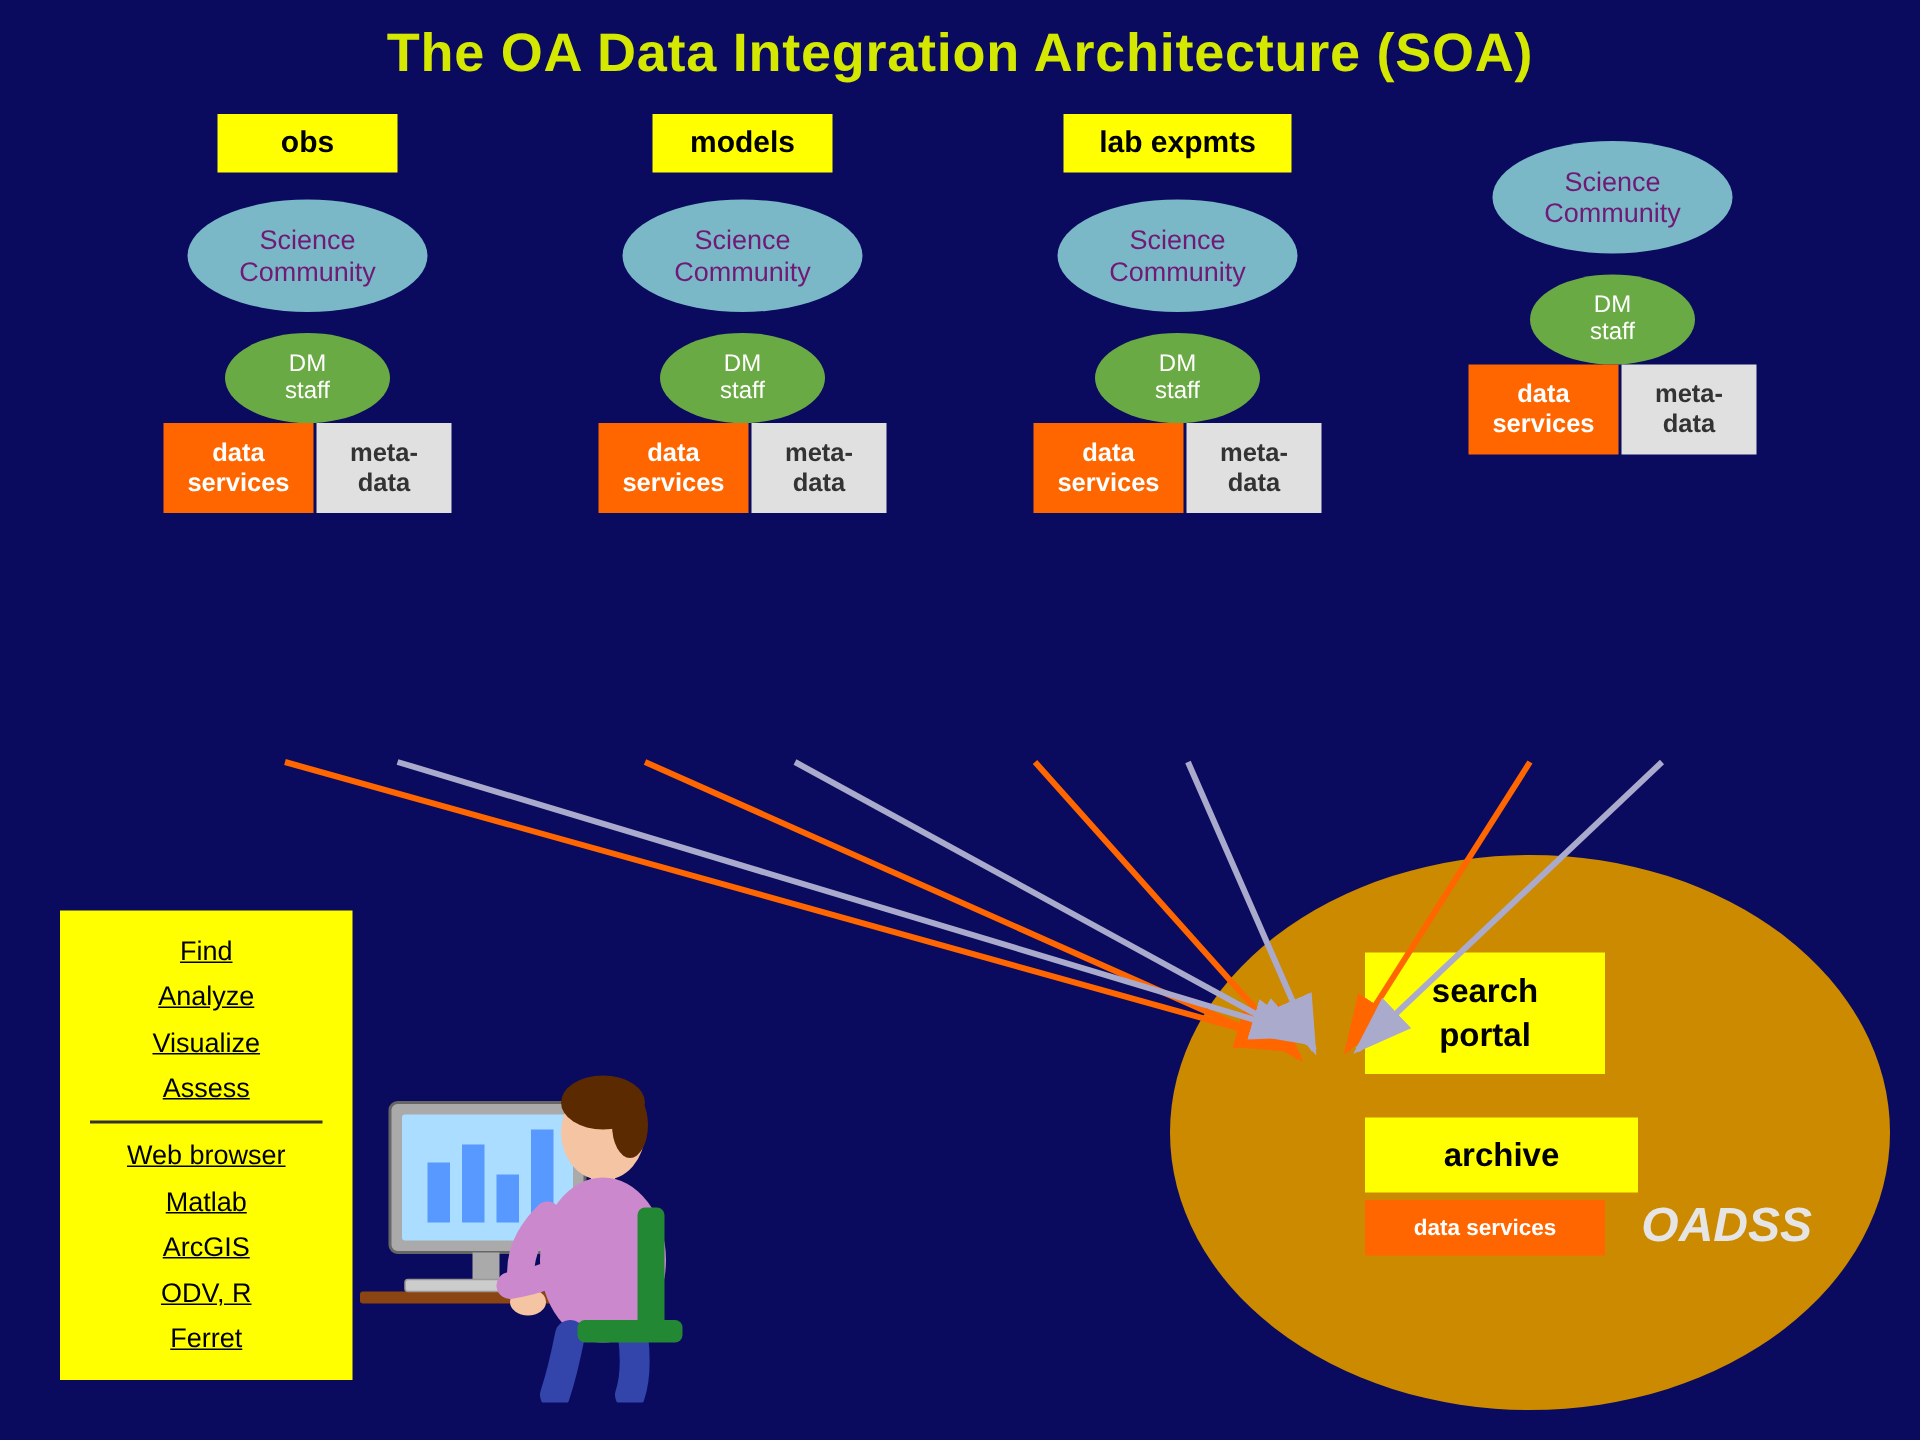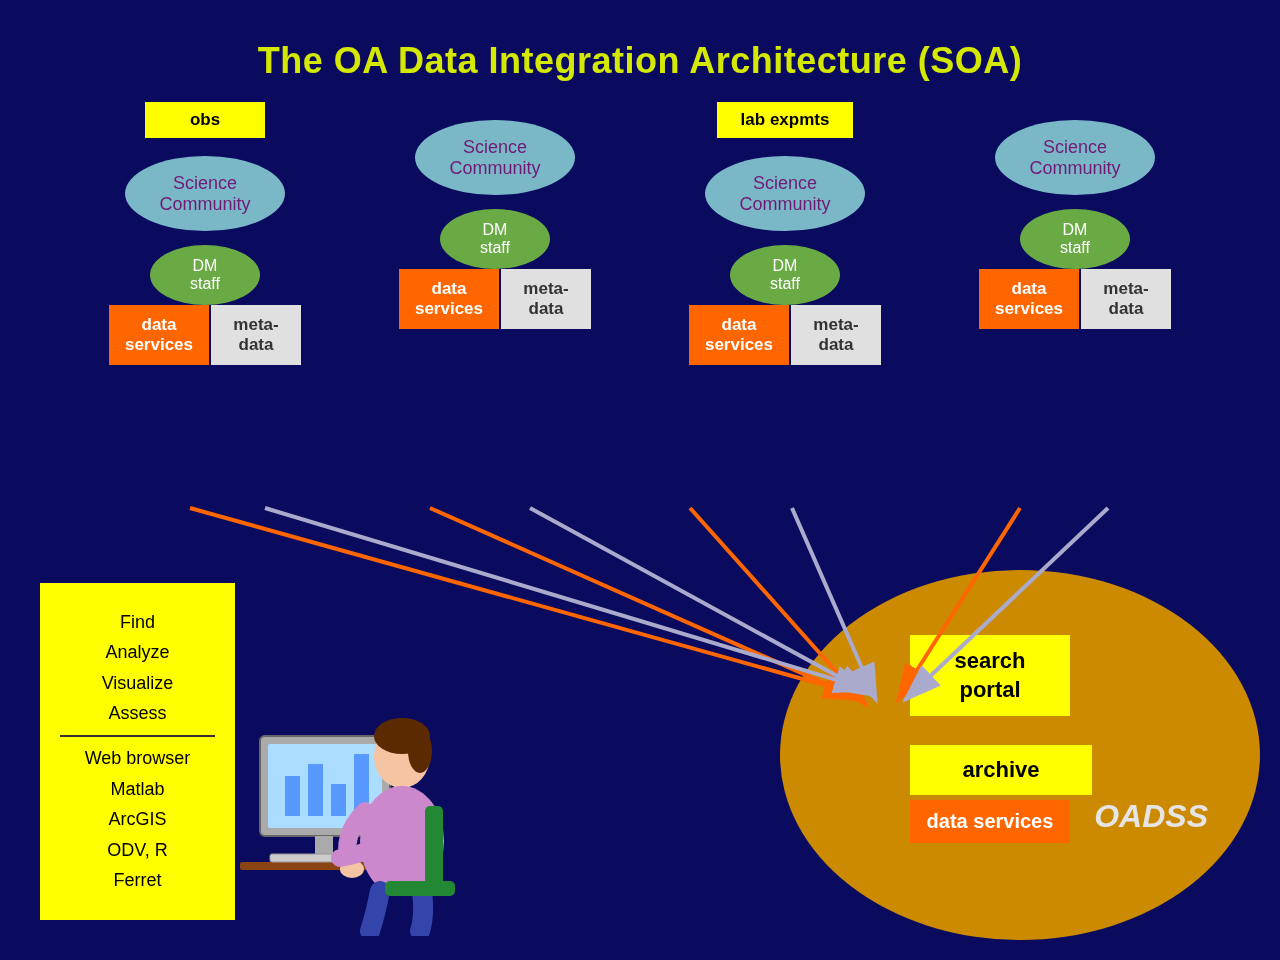--- a/index.html
+++ b/index.html
@@ -10,21 +10,21 @@
       font-family: Arial, sans-serif;
       overflow: hidden;
       position: relative;
     }
 
     .title {
       text-align: center;
       color: #d4e800;
       font-size: 36px;
       font-weight: bold;
-      padding-top: 40px;
+      padding-top: 14px;
       letter-spacing: 0.5px;
     }
 
     
     .columns-row {
       display: flex;
       justify-content: space-around;
       padding: 0 60px;
       margin-top: 20px;
     }
@@ -33,21 +33,21 @@
       display: flex;
       flex-direction: column;
       align-items: center;
       width: 220px;
     }
 
     
     .yellow-box {
       background-color: #ffff00;
       color: #000;
-      font-size: 17px;
+      font-size: 20px;
       font-weight: bold;
       padding: 8px 24px;
       text-align: center;
       min-width: 120px;
     }
 
     
     .sc-ellipse {
       background-color: #7ab8c8;
       border-radius: 50%;
@@ -112,26 +112,27 @@
       height: 960px;
       pointer-events: none;
     }
 
     
     .info-box {
       background-color: #ffff00;
       color: #000;
       font-size: 18px;
       text-align: center;
-      padding: 24px 20px;
+      padding: 12px 20px;
       width: 195px;
       line-height: 1.7;
       flex-shrink: 0;
       align-self: flex-end;
       margin-bottom: 0;
+      text-decoration: underline;
     }
 
     .info-box .divider {
       border-top: 2px solid #333;
       margin: 6px 0;
     }
   </style>
 </head>
 <body>
 
@@ -143,20 +144,21 @@
     <div class="yellow-box">obs</div>
     <div class="sc-ellipse">Science<br>Community</div>
     <div class="dm-ellipse">DM<br>staff</div>
     <div class="services-row">
       <div class="data-services-box">data<br>services</div>
       <div class="meta-data-box">meta-<br>data</div>
     </div>
   </div>
 
   <div class="column">
+    <div class="yellow-box">models</div>
     <div class="sc-ellipse">Science<br>Community</div>
     <div class="dm-ellipse">DM<br>staff</div>
     <div class="services-row">
       <div class="data-services-box">data<br>services</div>
       <div class="meta-data-box">meta-<br>data</div>
     </div>
   </div>
 
   <div class="column">
     <div class="yellow-box">lab expmts</div>
@@ -235,21 +237,21 @@
 <div style="position:absolute; right:20px; bottom:20px; width:480px; height:370px;">
 
   <div style="position:absolute; width:480px; height:370px; background-color:#cc8a00; border-radius:50%; top:0; left:0;"></div>
 
   <div style="position:absolute; right:52px; bottom:105px; color:#e5e5e5; font-size:32px; font-weight:bold; font-style:italic;">OADSS</div>
 
   <div style="position:absolute; left:130px; top:65px; background-color:#ffff00; color:#000; font-size:22px; font-weight:bold; text-align:center; padding:12px 16px; width:160px; line-height:1.3;">search<br>portal</div>
 
   <div style="position:absolute; left:130px; top:175px; background-color:#ffff00; color:#000; font-size:22px; font-weight:bold; text-align:center; padding:12px 16px; width:182px;">archive</div>
 
-  <div style="position:absolute; left:130px; top:230px; background-color:#ff6600; color:white; font-size:20px; font-weight:bold; text-align:center; padding:10px 16px; width:160px;">data services</div>
+  <div style="position:absolute; left:130px; top:230px; background-color:#ff6600; color:white; font-size:15px; font-weight:bold; text-align:center; padding:10px 16px; width:160px;">data services</div>
 </div>
 
 <svg class="arrows-svg" xmlns="http://www.w3.org/2000/svg">
   <defs>
     <marker id="arrowOrange" markerWidth="10" markerHeight="7" refX="9" refY="3.5" orient="auto">
       <polygon points="0 0, 10 3.5, 0 7" fill="#ff6600"></polygon>
     </marker>
     <marker id="arrowGray" markerWidth="10" markerHeight="7" refX="9" refY="3.5" orient="auto">
       <polygon points="0 0, 10 3.5, 0 7" fill="#aaaacc"></polygon>
     </marker>

